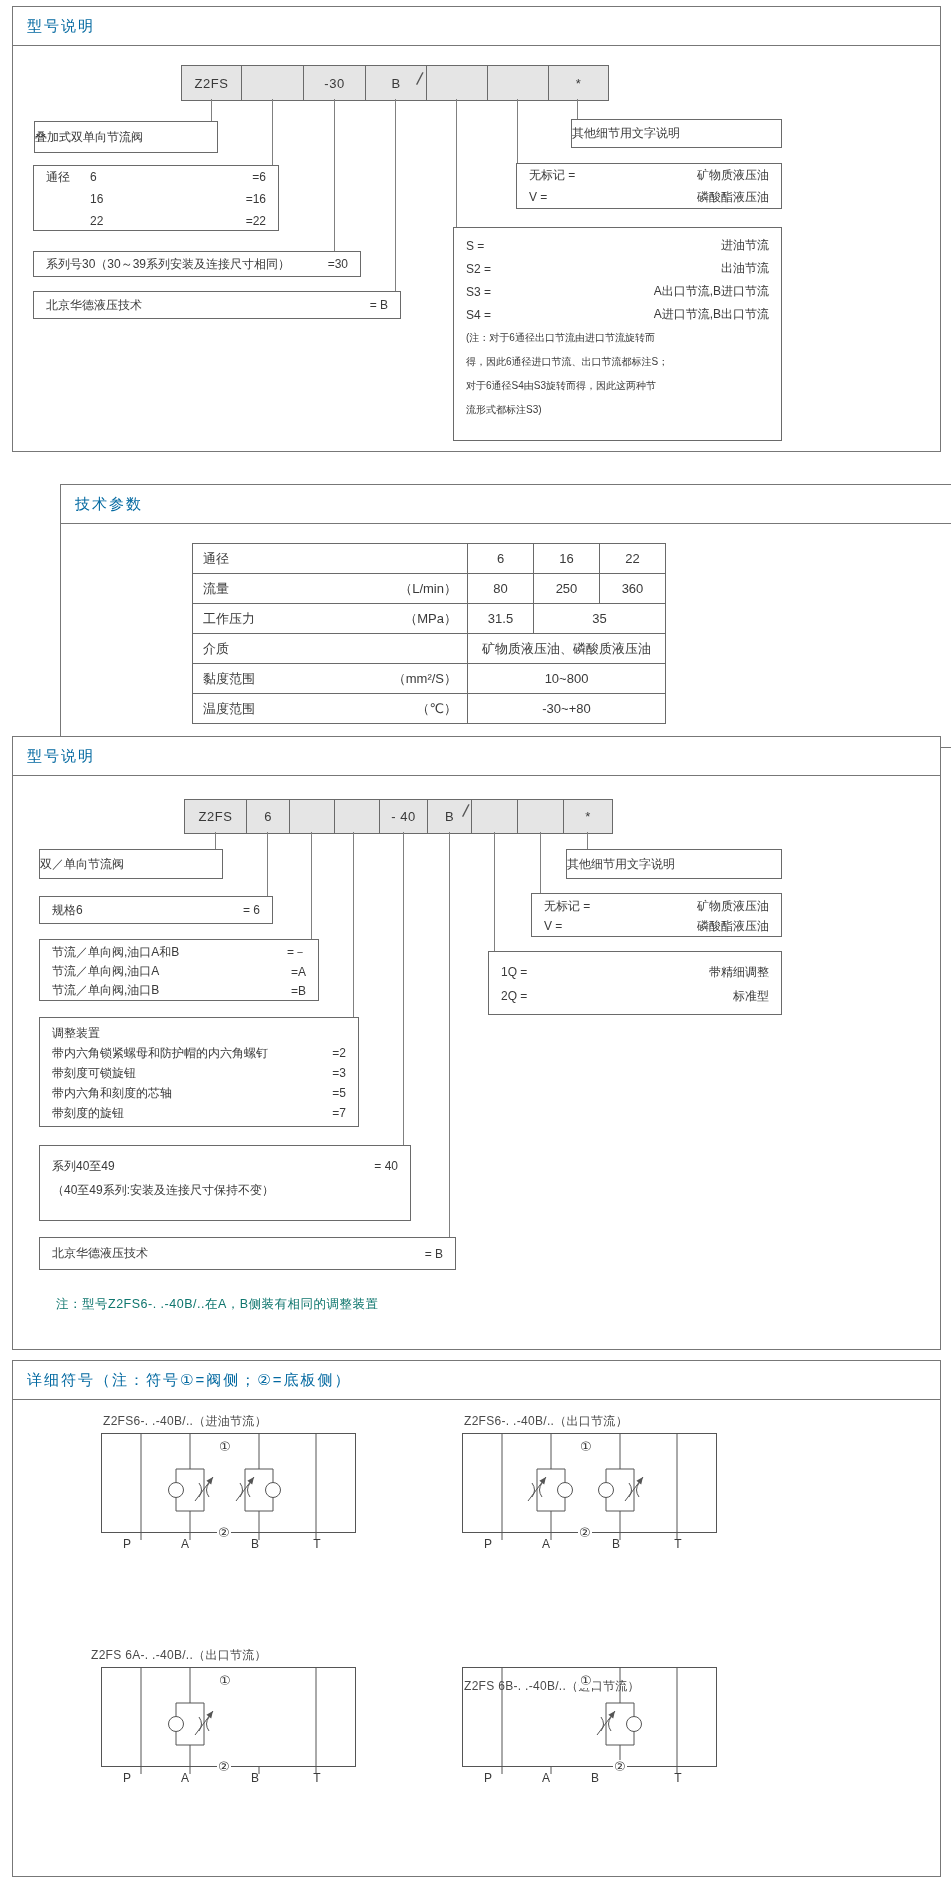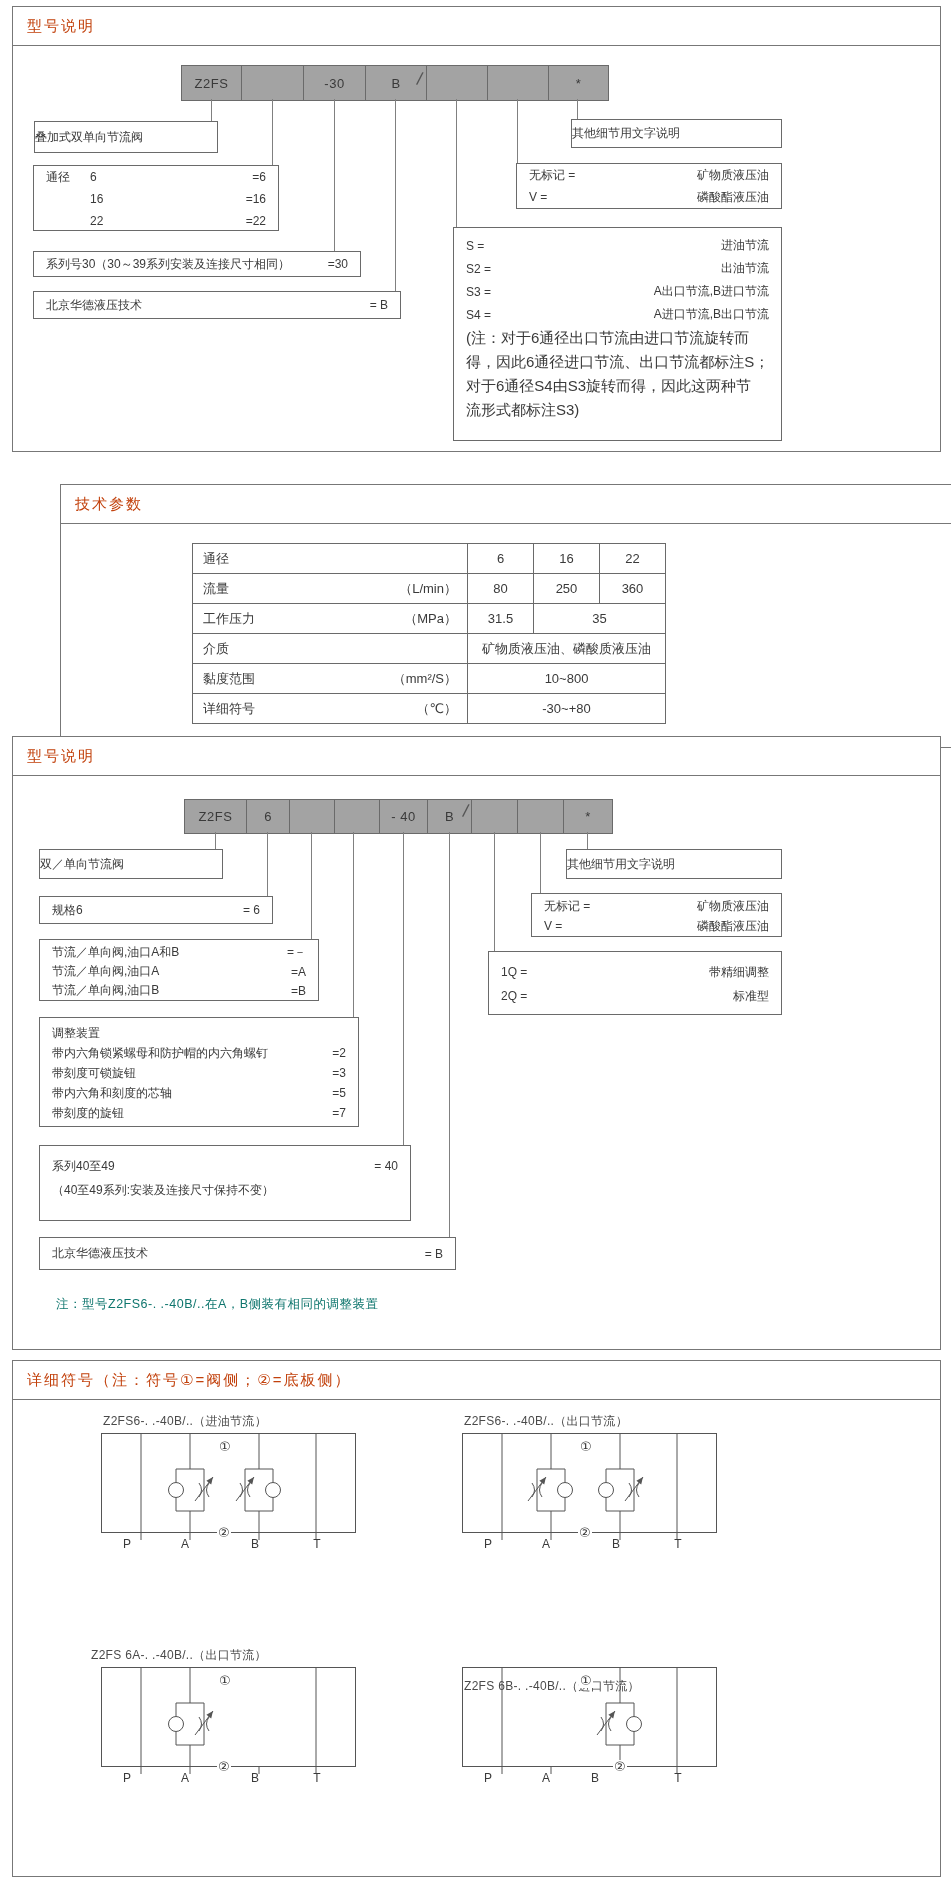--- a/index.html
+++ b/index.html
@@ -1,34 +1,34 @@
 <!DOCTYPE html>
 <html><head>
 <meta charset="utf-8">
 <style>
   html,body{margin:0;padding:0;background:#fff;}
   .page{position:relative;width:951px;height:1878px;background:#fff;
         font-family:"Liberation Sans","DejaVu Sans",sans-serif;color:#333;overflow:hidden;}
   .sec{position:absolute;left:12px;width:927px;border:1px solid #777;background:#fff;}
   .sec-head{height:38px;border-bottom:1px solid #777;display:flex;align-items:center;
-            padding-left:14px;font-size:15px;letter-spacing:2px;color:#c2410c;}
+            padding-left:14px;font-size:15px;letter-spacing:2px;color:#0369a1;}
   .vline{position:absolute;width:1px;background:#808080;}
-  .cells{position:absolute;display:flex;border:1px solid #6a6a6a;background:#a3a3a3;}
+  .cells{position:absolute;display:flex;border:1px solid #6a6a6a;background:#e5e5e5;}
   .cell{border-right:1px solid #6a6a6a;display:flex;align-items:center;justify-content:center;
         font-size:13px;letter-spacing:.5px;color:#3a3a3a;box-sizing:border-box;}
   .cell:last-child{border-right:none;}
   .slash{position:absolute;font-size:18px;color:#555;transform:rotate(12deg);}
   .lbox{position:absolute;border:1px solid #6a6a6a;background:#fff;font-size:12px;color:#3a3a3a;
         box-sizing:border-box;}
   .pair{display:flex;justify-content:space-between;align-items:center;padding:0 12px;}
   .ctr{display:flex;align-items:center;justify-content:flex-start;}
   .b2row{display:flex;align-items:center;padding:0 12px;}
   .b2lab{width:44px;}
   .b2num{flex:1;}
-  .noteln{padding-left:12px;line-height:24px;font-size:15px;color:#3a3a3a;}
+  .noteln{padding-left:12px;line-height:24px;font-size:10px;color:#3a3a3a;}
   .foot{position:absolute;font-size:12.5px;color:#0f766e;letter-spacing:.5px;}
   table.spec{border-collapse:collapse;position:absolute;table-layout:fixed;}
   table.spec td{border:1px solid #6a6a6a;height:30px;font-size:13px;color:#3a3a3a;
         text-align:center;padding:0;box-sizing:border-box;}
   table.spec td.lab{text-align:left;}
   td.lab .labwrap{display:flex;justify-content:space-between;padding:0 10px;}
   .diagram{position:absolute;width:255px;height:130px;}
   .portlab{position:absolute;top:104px;width:20px;text-align:center;font-size:12px;color:#3a3a3a;}
   .mark{position:absolute;background:#fff;font-size:13px;line-height:14px;padding:0 1px;color:#333;}
   .dlabel{position:absolute;font-size:12px;color:#4a4a4a;letter-spacing:.3px;}
@@ -193,21 +193,21 @@
               <div class="labwrap">
                 <span>黏度范围</span>
                 <span>（mm²/S）</span>
               </div>
             </td>
         <td colspan="3">10~800</td>
       </tr>
       <tr>
         <td class="lab">
               <div class="labwrap">
-                <span>详细符号</span>
+                <span>温度范围</span>
                 <span>（℃）</span>
               </div>
             </td>
         <td colspan="3">-30~+80</td>
       </tr>
     </tbody>
       </table>
   </div>
 
   <div class="sec" style="top:736px;height:612px;">

